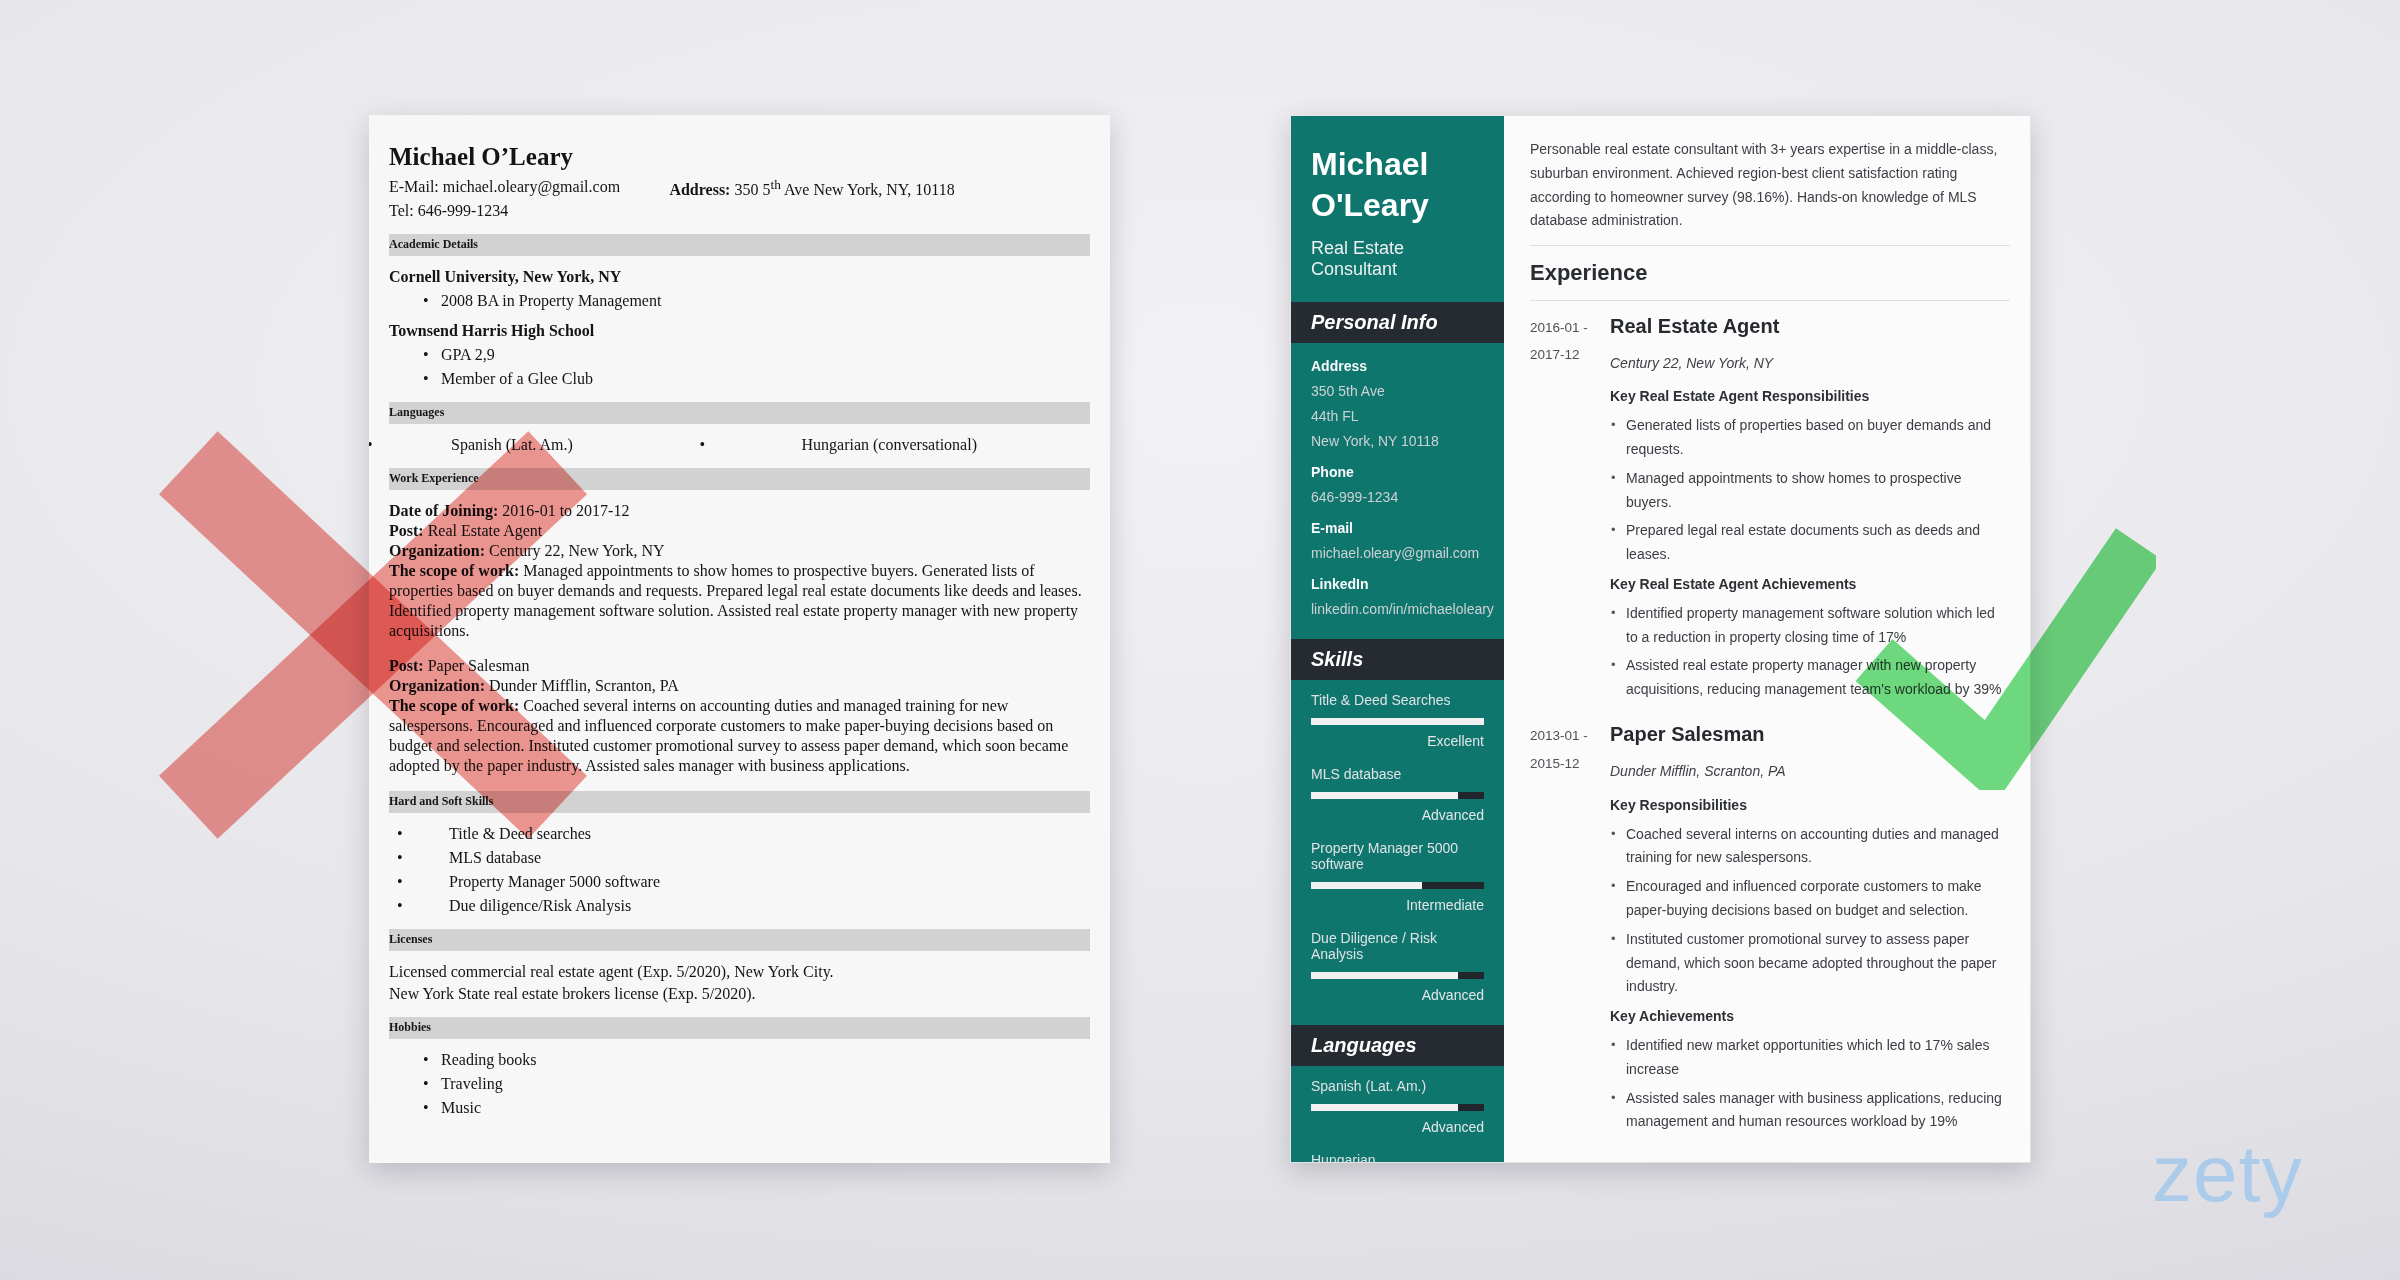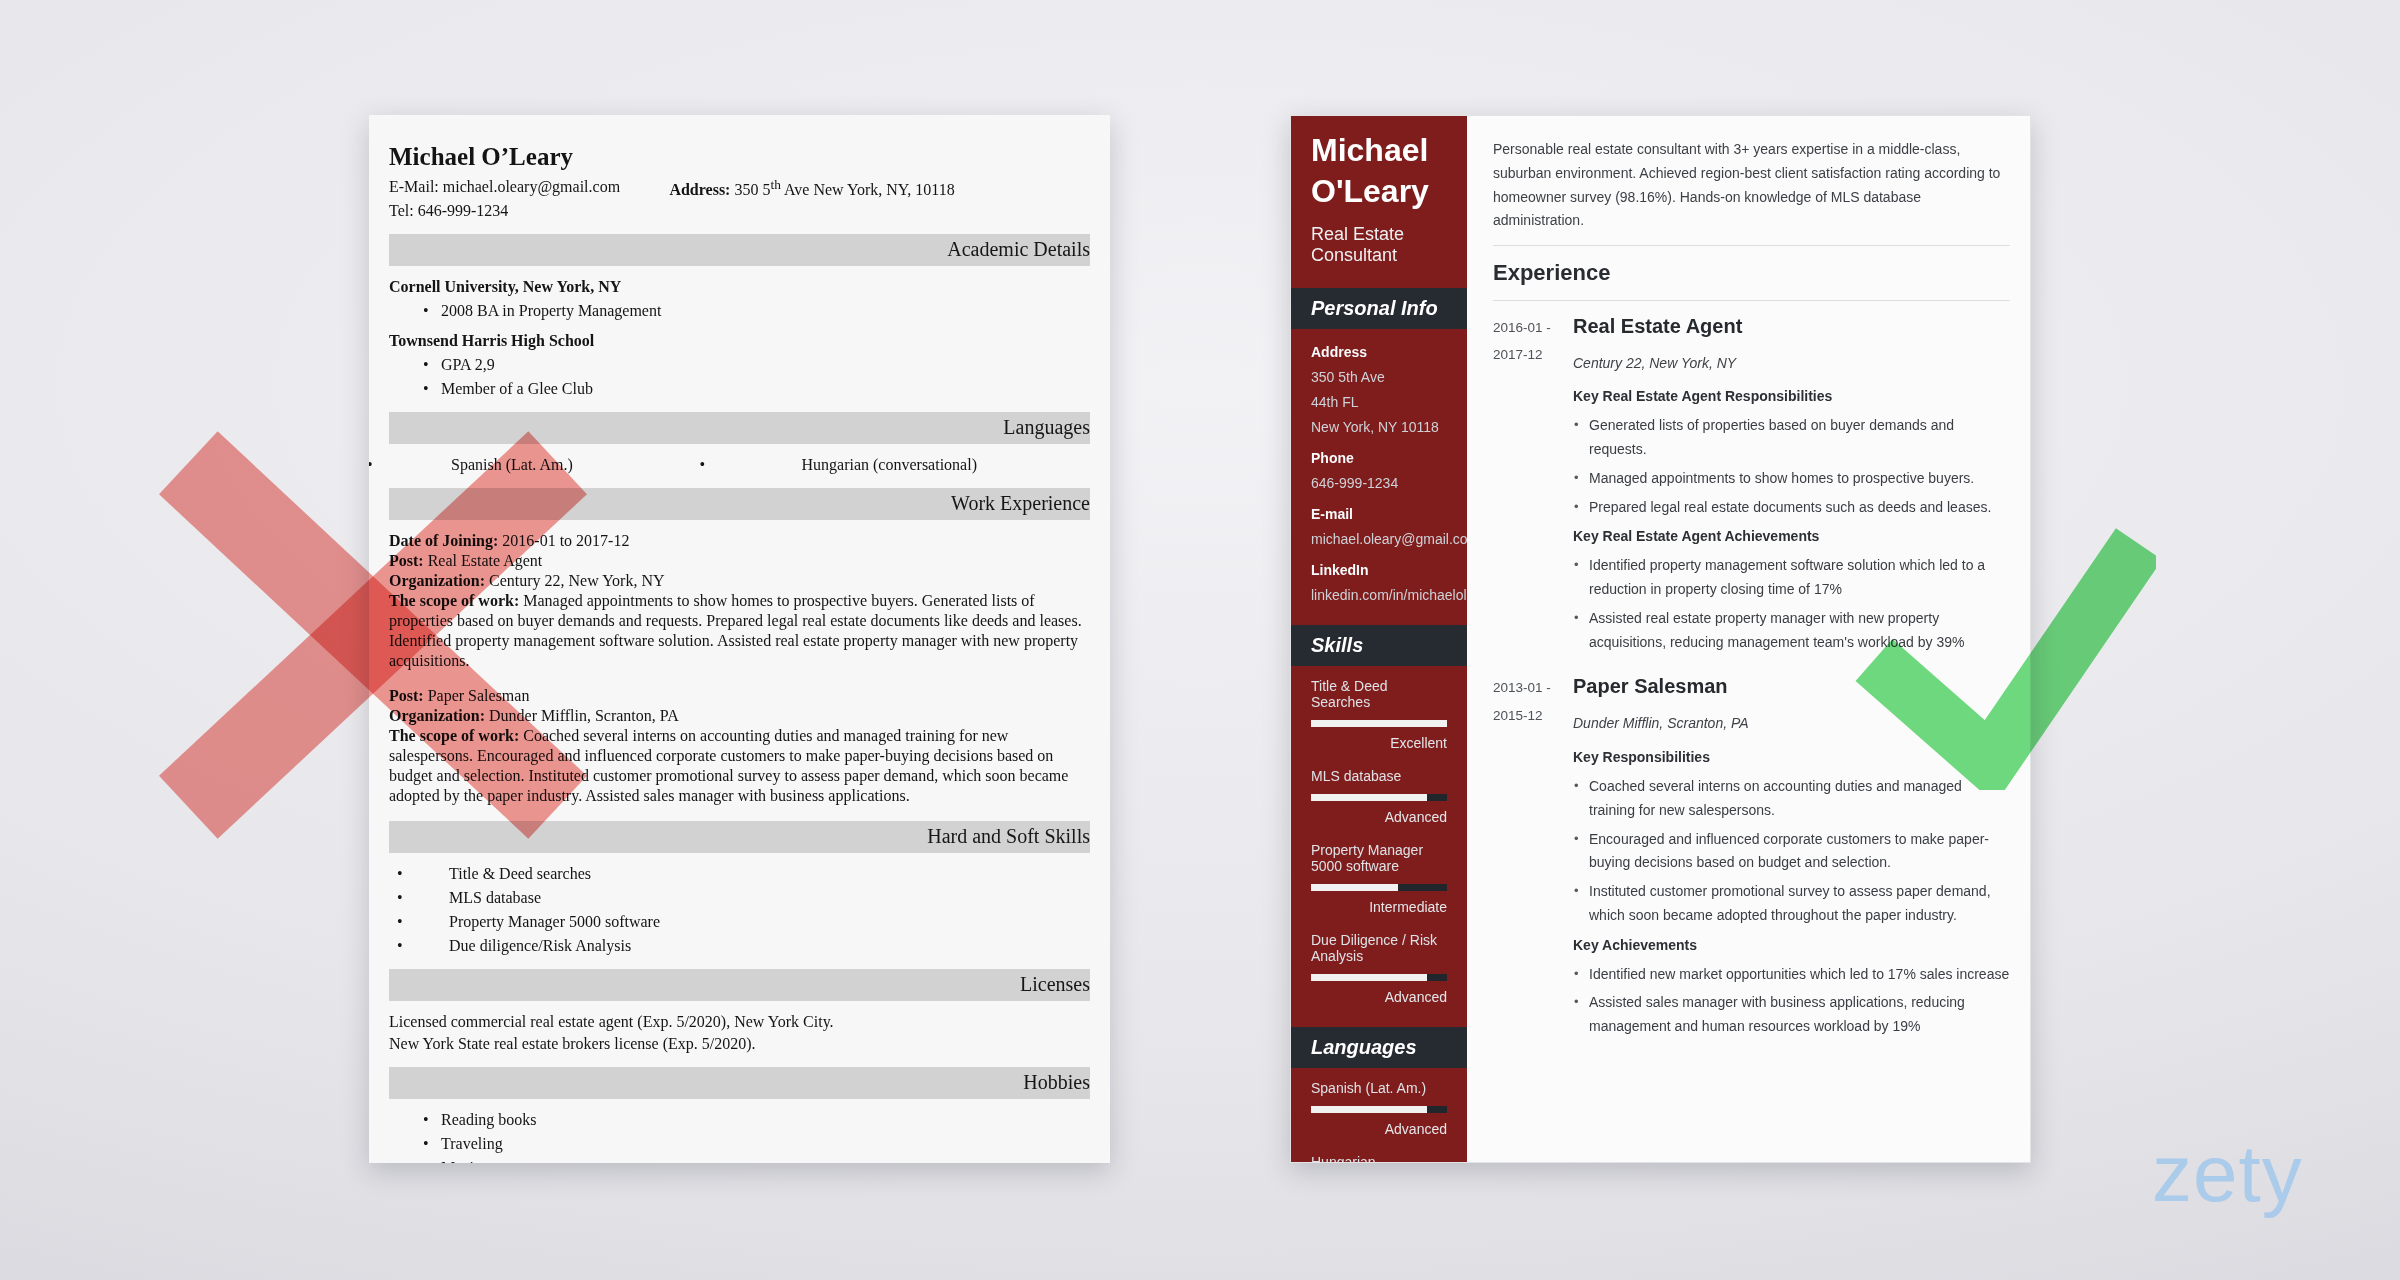--- a/index.html
+++ b/index.html
@@ -9,22 +9,22 @@
 
   
   .page-bad{position:absolute;left:369px;top:115px;width:741px;height:1048px;
     background:#f7f7f7;box-shadow:0 8px 26px rgba(40,40,60,.22);
     font-family:"Liberation Serif",serif;color:#141414;font-size:16px;line-height:1.25;
     padding:26px 20px;box-sizing:border-box;overflow:hidden;}
   .lname{font-size:25px;font-weight:bold;margin:0 0 5px 0;}
   .contact-row{display:flex;}
   .c-left{width:40%;}
   .c-right{flex:1;}
-  .lbar{background:#d2d2d2;color:#161616;text-align:right;font-weight:normal;
-    font-size:20px;padding:3px 0 4px;margin:13px 0 11px;}
+  .lbar{background:#d2d2d2;color:#161616;text-align:left;font-weight:bold;
+    font-size:12px;padding:3px 0 4px;margin:13px 0 11px;}
   .schoolname{font-weight:bold;margin:8px 0 2px;}
   ul.bad-ul{margin:2px 0 10px 0;padding:0;list-style:none;}
   ul.bad-ul li{position:relative;padding-left:52px;margin:4px 0;}
   ul.bad-ul li::before{content:"\2022";position:absolute;left:34px;}
   ul.bad-ul.far-left li{padding-left:60px;}
   ul.bad-ul.far-left li::before{left:8px;}
   .lang-row{display:flex;margin:0 0 2px;}
   .lang-item{width:50%;position:relative;padding-left:62px;box-sizing:border-box;}
   .lang-item.first::before{content:"\2022";position:absolute;left:-22px;}
   .lang-item.second::before{content:"\2022";position:absolute;left:-40px;}
@@ -36,22 +36,22 @@
   .red-x{position:absolute;left:182px;top:452px;width:382px;height:366px;pointer-events:none;}
   .xbar{position:absolute;left:50%;top:50%;width:505px;height:86px;background:#f0837d;
     opacity:.82;mix-blend-mode:multiply;}
   .xbar.a{transform:translate(-50%,-50%) rotate(43deg);}
   .xbar.b{transform:translate(-50%,-50%) rotate(-43deg);}
 
   
   .page-good{position:absolute;left:1290px;top:115px;width:741px;height:1048px;
     display:flex;box-shadow:0 8px 26px rgba(40,40,60,.22);border:1px solid #e3e3e6;
     box-sizing:border-box;background:#fbfbfc;overflow:hidden;}
-  .sidebar{width:176px;flex:none;background:#7f1d1d;color:#e8eaed;
-    padding:8px 20px;box-sizing:border-box;font-size:14px;overflow:hidden;}
+  .sidebar{width:213px;flex:none;background:#0f766e;color:#e8eaed;
+    padding:22px 20px;box-sizing:border-box;font-size:14px;overflow:hidden;}
   .sname{font-size:32px;font-weight:bold;color:#ffffff;line-height:1.28;margin:6px 0 0;}
   .stitle{font-size:18px;color:#eef0f2;margin-top:12px;}
   .sband{margin:22px -20px 12px;background:#262b31;padding:9px 20px;
     font-size:20px;font-weight:bold;color:#ffffff;font-style:italic;}
   .slabel{font-weight:bold;color:#fafbfc;margin:15px 0 4px;}
   .svalue{color:#ced2d7;margin:9px 0;}
   .skill{margin-bottom:17px;}
   .skname{color:#dfe2e6;margin-bottom:10px;}
   .sktrack{height:7px;background:#21262c;}
   .skfill{height:100%;background:#f1f1f1;}

